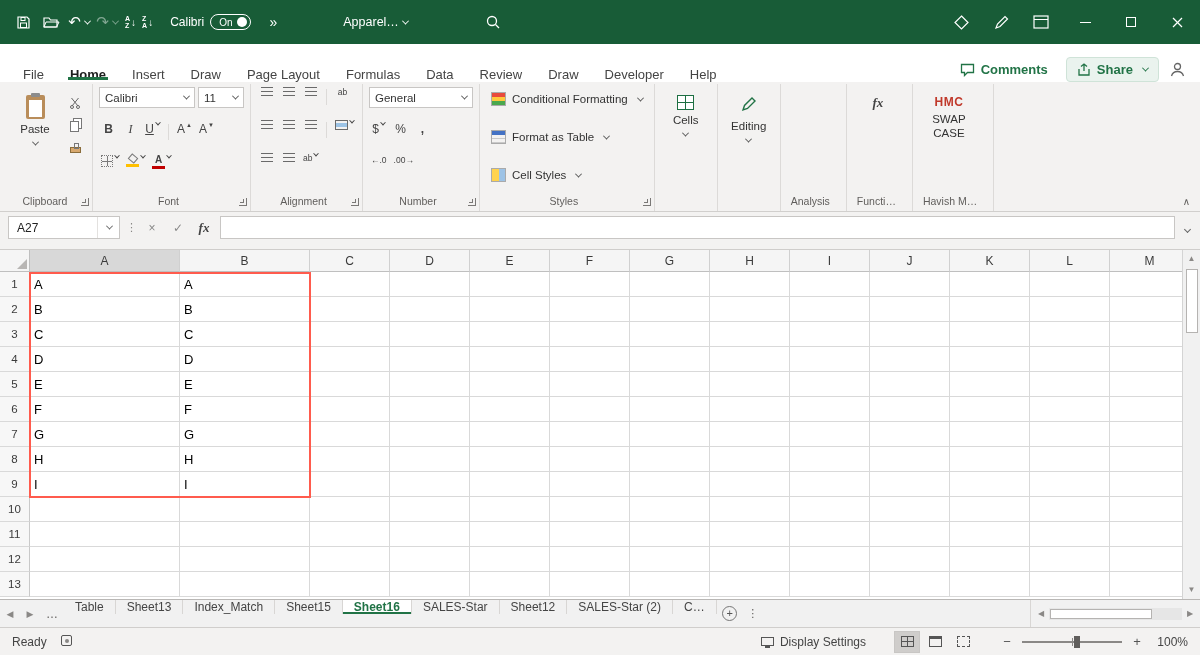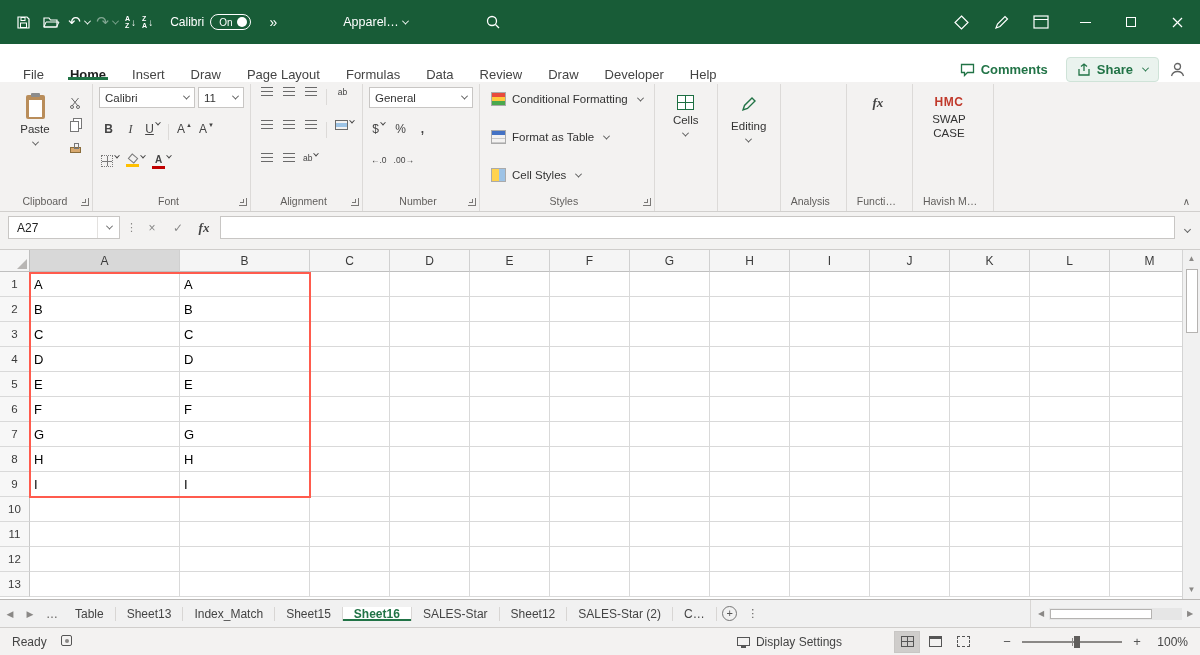--- a/index.html
+++ b/index.html
@@ -125,36 +125,36 @@
   .vscroll { width:18px; flex:none; background:#f1f1f1; border-left:1px solid #d4d4d4; display:flex; flex-direction:column; align-items:center; padding:2px 0; }
   .sarrow { font-size:8px; color:#8a8886; line-height:14px; text-align:center; width:100%; }
   .vthumb { width:12px; height:64px; background:#fff; border:1px solid #b5b3b1; margin-top:3px; }
   .vscroll .bottom { margin-top:auto; }
 
   
   .tabbar { height:28px; background:#f1f1f1; border-top:1px solid #b9b7b5; display:flex; align-items:stretch; flex:none; }
   .tnav { display:flex; align-items:center; justify-content:center; width:20px; color:#8a8886; font-size:9px; }
   .tnav.ell { font-size:12px; color:#605e5c; width:24px; }
   .tnav.dots { font-size:11px; color:#605e5c; }
-  .tablist { display:flex; align-items:center; }
+  .tablist { display:flex; align-items:flex-start; }
   .sheet-tab { display:flex; align-items:center; padding:0 11px; font-size:12px; color:#444; border-right:1px solid #d8d6d4; background:#f1f1f1; white-space:nowrap; }
   .sheet-tab.active { background:#fff; color:var(--accent-green); font-weight:bold; box-shadow:inset 0 -2px 0 var(--accent-green); }
   .newsheet { width:26px; display:flex; align-items:center; justify-content:center; color:#555; }
   .newsheet .circ { width:15px; height:15px; border:1px solid #767676; border-radius:50%; display:flex; align-items:center; justify-content:center; font-size:11px; line-height:1; }
   .hscroll { margin-left:auto; width:170px; display:flex; align-items:center; border-left:1px solid #d8d6d4; padding:0 2px; }
   .hscroll .sarrow { width:16px; }
   .htrack { flex:1; height:12px; background:#e6e6e6; display:flex; align-items:center; padding:0 1px; }
   .hthumb { width:78%; height:10px; background:#fff; border:1px solid #b5b3b1; }
 
   
   .statusbar { height:28px; background:#f3f2f1; border-top:1px solid #d0cecc; display:flex; align-items:center; padding:0 12px; flex:none; color:#444; font-size:12px; }
   .macro { margin-left:14px; }
   .ic-macro { width:11px; height:11px; border:1px solid #555; border-radius:2px; position:relative; display:inline-block; }
   .ic-macro::after { content:""; position:absolute; left:3px; top:3px; width:4px; height:4px; background:#8a8886; border-radius:50%; }
-  .disp { margin-left:auto; display:flex; align-items:center; gap:6px; margin-right:52px; }
+  .disp { margin-left:auto; display:flex; align-items:center; gap:6px; margin-right:28px; }
   .ic-monitor { width:13px; height:9px; border:1px solid #555; position:relative; display:inline-block; }
   .ic-monitor::after { content:""; position:absolute; left:3px; bottom:-3px; width:5px; height:2px; background:#555; }
   .views { display:flex; align-items:center; gap:2px; margin-right:24px; }
   .viewbtn { width:26px; height:22px; display:flex; align-items:center; justify-content:center; }
   .viewbtn.sel { background:#cfcdcb; }
   .vic { width:13px; height:11px; border:1px solid #555; }
   .vic.v1 { background:linear-gradient(to right,transparent 5px,#555 5px,#555 6px,transparent 6px),linear-gradient(to bottom,transparent 4px,#555 4px,#555 5px,transparent 5px); }
   .vic.v2 { background:linear-gradient(to bottom,#555 2px,transparent 2px); }
   .vic.v3 { border-style:dashed; }
   .zoom { display:flex; align-items:center; gap:8px; }

